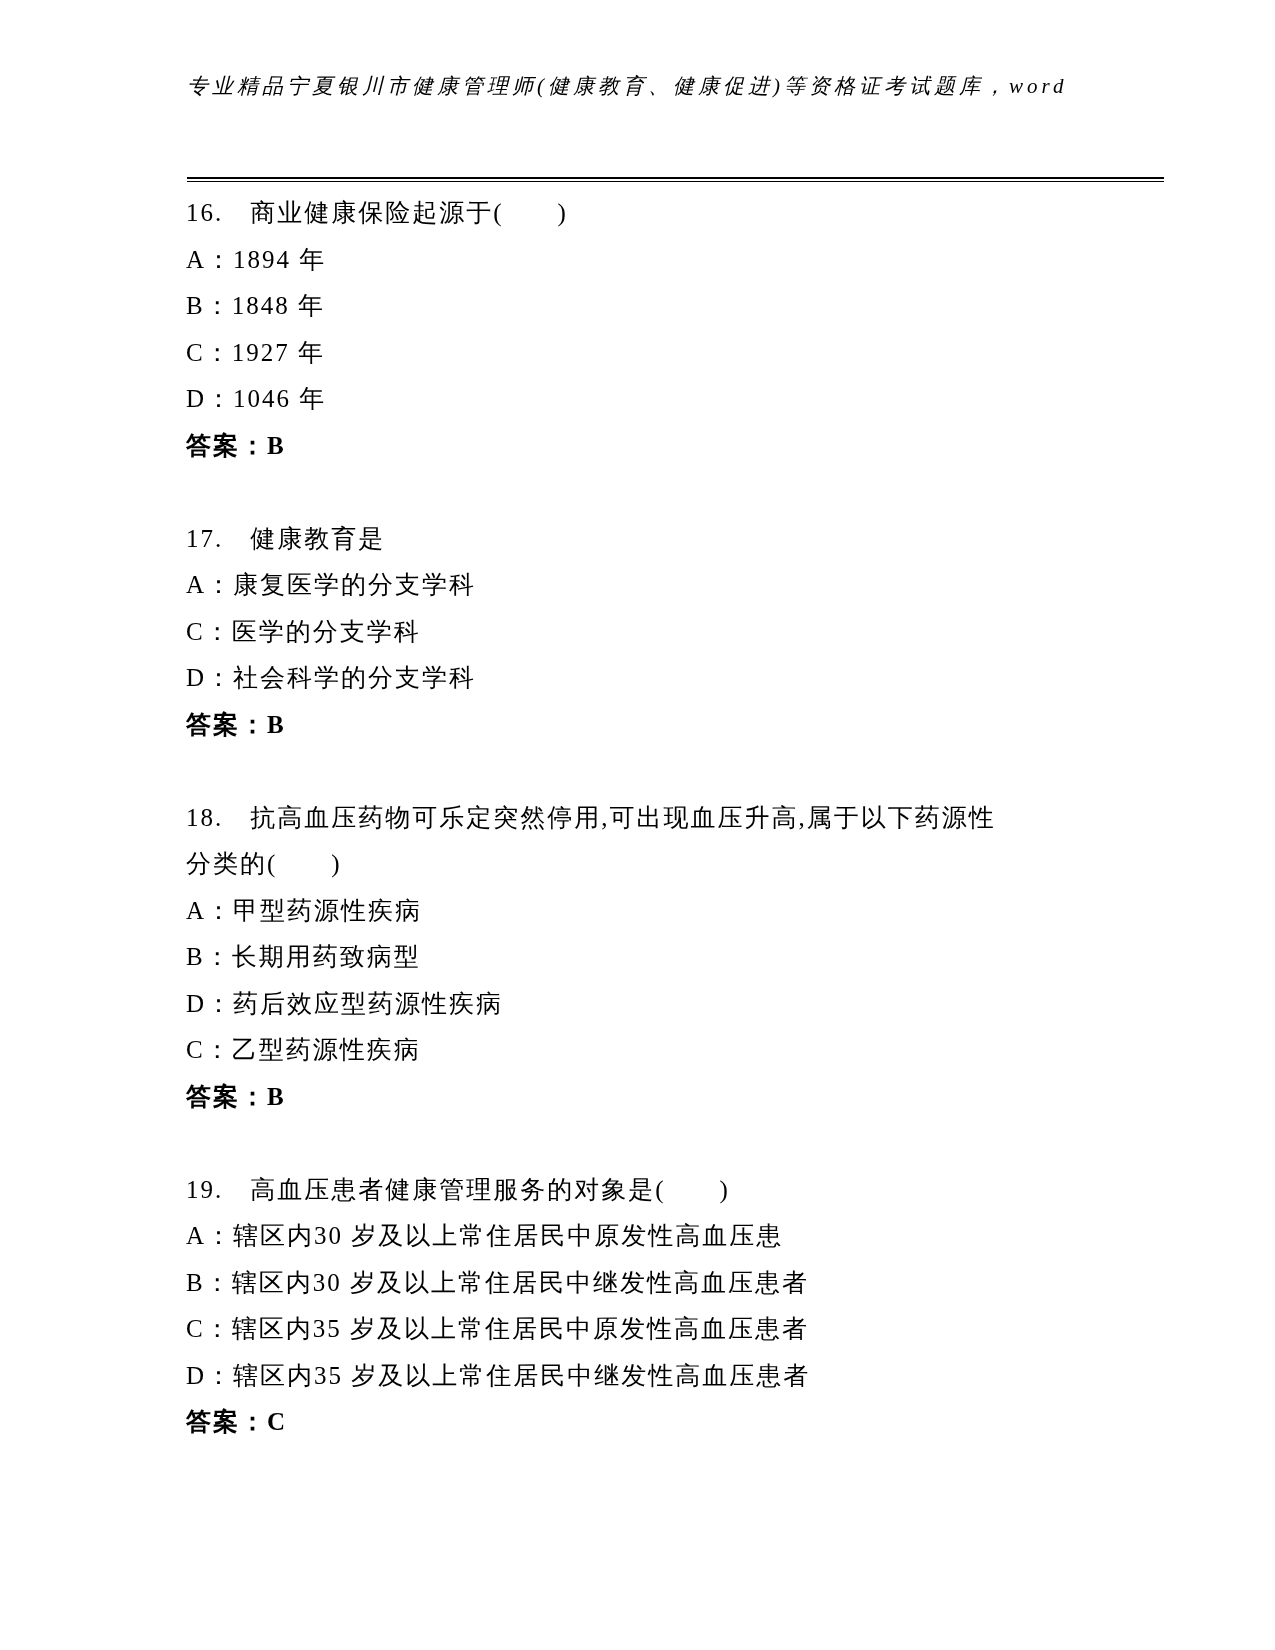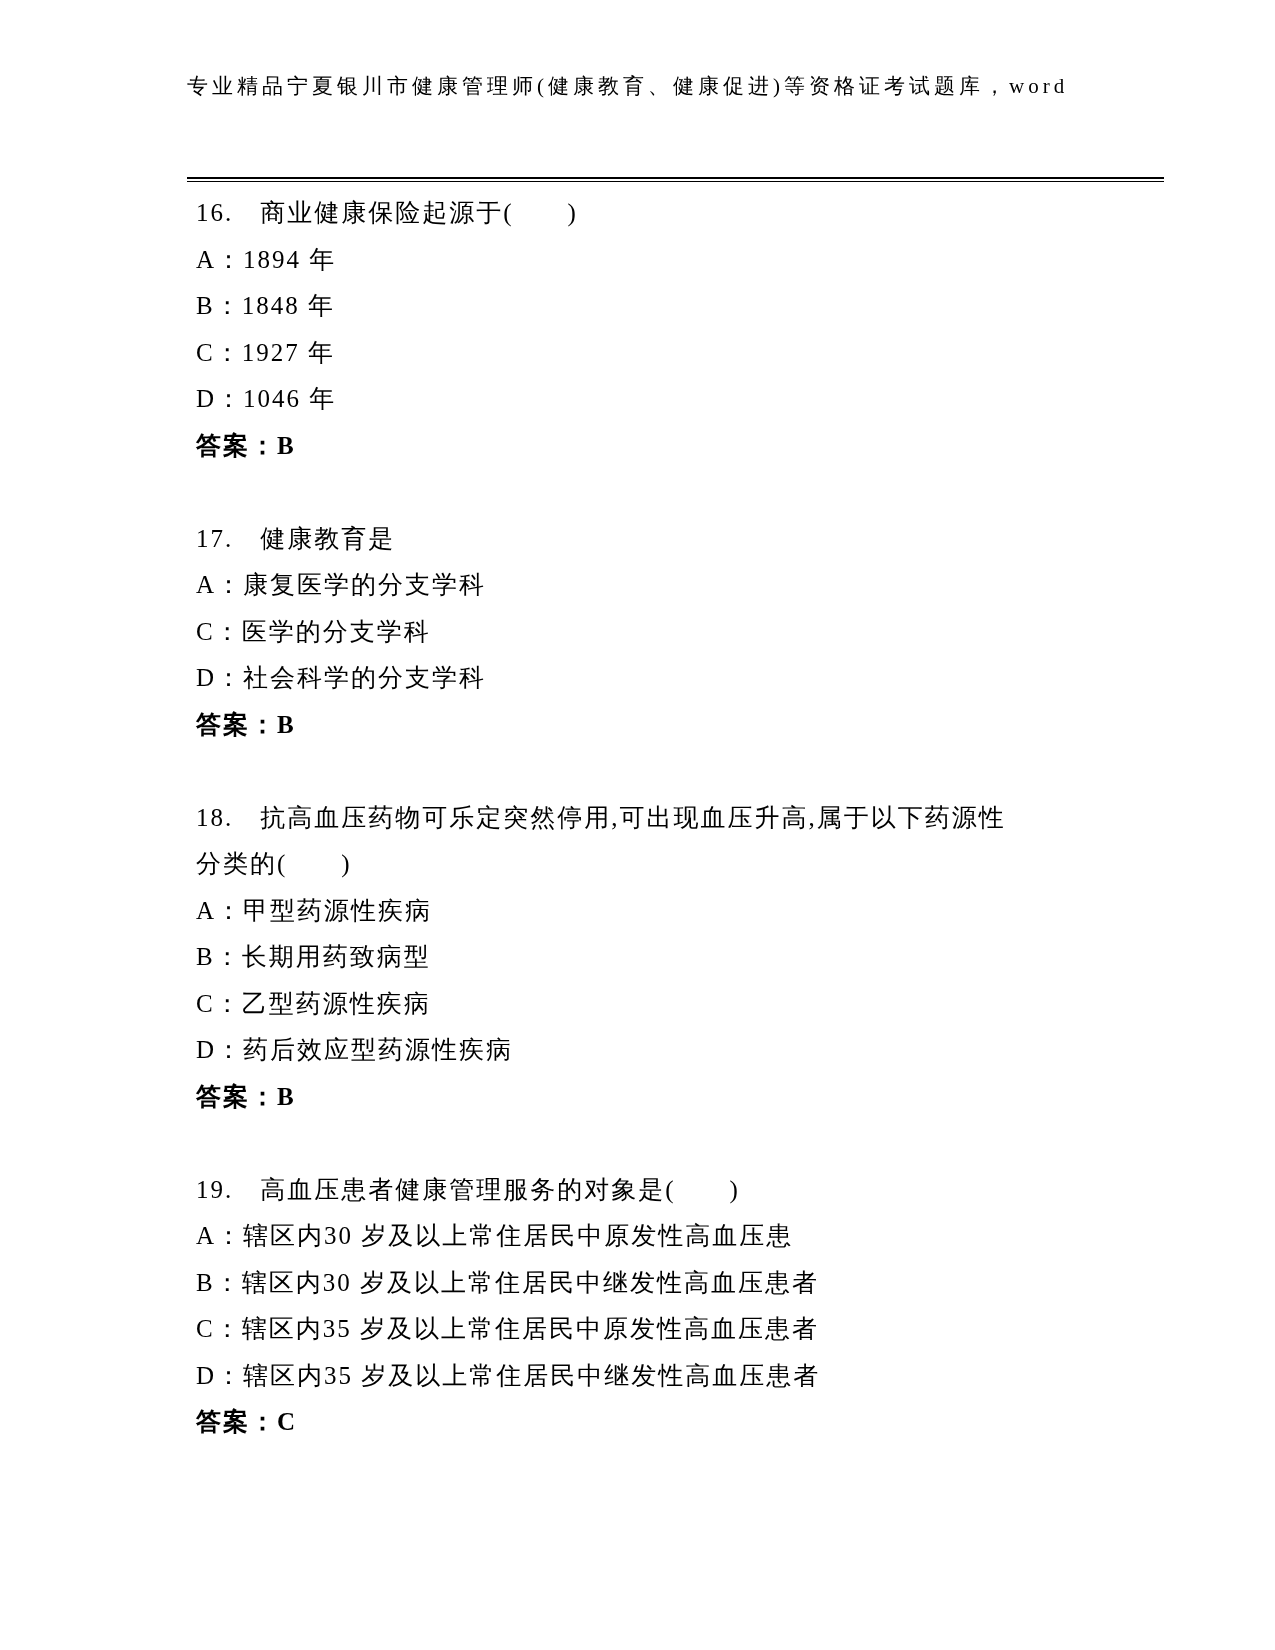--- a/index.html
+++ b/index.html
@@ -21,20 +21,21 @@
     background: #ffffff;
   }
   .doc-header {
     position: absolute;
     left: 187px;
     top: 70px;
     width: 930px;
     font-size: 21px;
     line-height: 32px;
     letter-spacing: 4px;
+    font-style: italic;
   }
   .header-line {
     white-space: nowrap;
     min-height: 32px;
   }
   .header-rule {
     position: absolute;
     left: 187px;
     top: 177px;
     width: 977px;
@@ -46,21 +47,20 @@
     position: absolute;
     left: 186px;
     top: 190px;
     width: 985px;
     font-size: 25px;
     line-height: 46.5px;
     letter-spacing: 2px;
   }
   .question {
     margin-bottom: 46.5px;
-    margin-left: 10px;
   }
   .q-line {
     min-height: 46.5px;
     white-space: nowrap;
   }
   .answer {
     font-weight: bold;
   }
 </style>
 </head>
@@ -88,22 +88,22 @@
         <div class="q-line option">A：康复医学的分支学科</div>
         <div class="q-line option">C：医学的分支学科</div>
         <div class="q-line option">D：社会科学的分支学科</div>
         <div class="q-line answer">答案：B</div>
       </section>
       <section class="question">
         <div class="q-line title">18.　抗高血压药物可乐定突然停用,可出现血压升高,属于以下药源性</div>
         <div class="q-line title">分类的(　　)</div>
         <div class="q-line option">A：甲型药源性疾病</div>
         <div class="q-line option">B：长期用药致病型</div>
+        <div class="q-line option">D：药后效应型药源性疾病</div>
         <div class="q-line option">C：乙型药源性疾病</div>
-        <div class="q-line option">D：药后效应型药源性疾病</div>
         <div class="q-line answer">答案：B</div>
       </section>
       <section class="question">
         <div class="q-line title">19.　高血压患者健康管理服务的对象是(　　)</div>
         <div class="q-line option">A：辖区内30 岁及以上常住居民中原发性高血压患</div>
         <div class="q-line option">B：辖区内30 岁及以上常住居民中继发性高血压患者</div>
         <div class="q-line option">C：辖区内35 岁及以上常住居民中原发性高血压患者</div>
         <div class="q-line option">D：辖区内35 岁及以上常住居民中继发性高血压患者</div>
         <div class="q-line answer">答案：C</div>
       </section>

